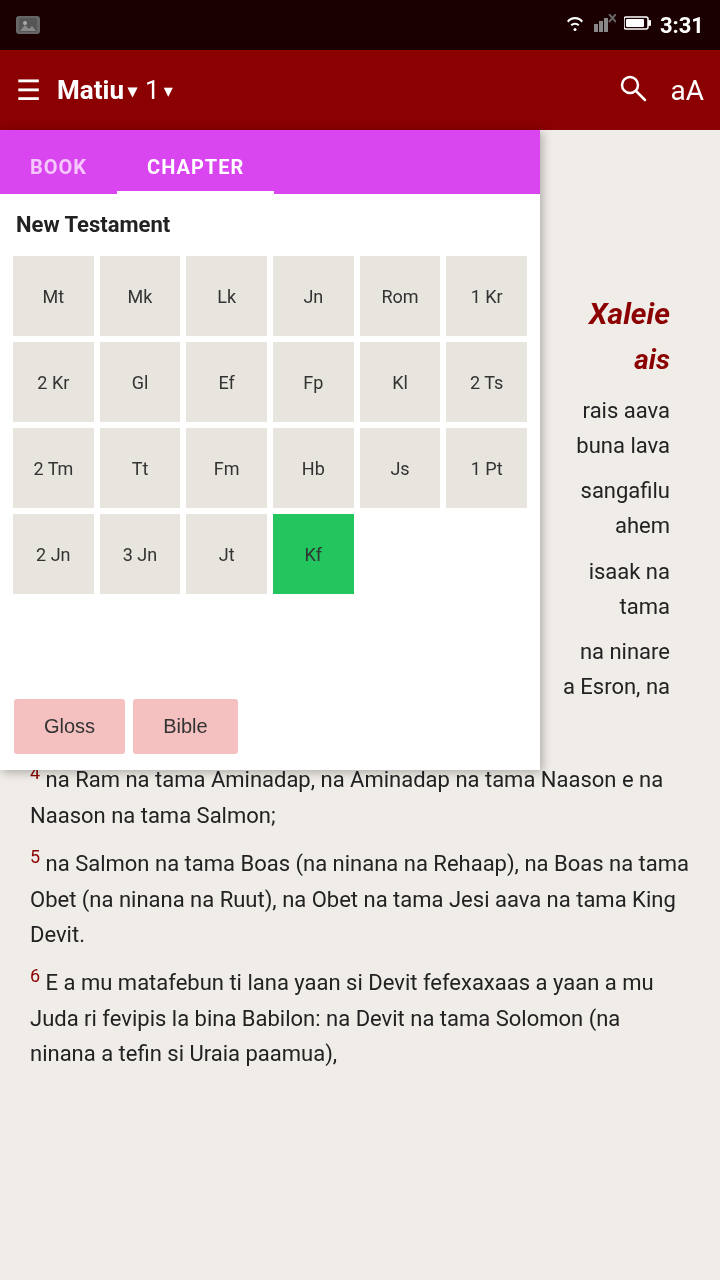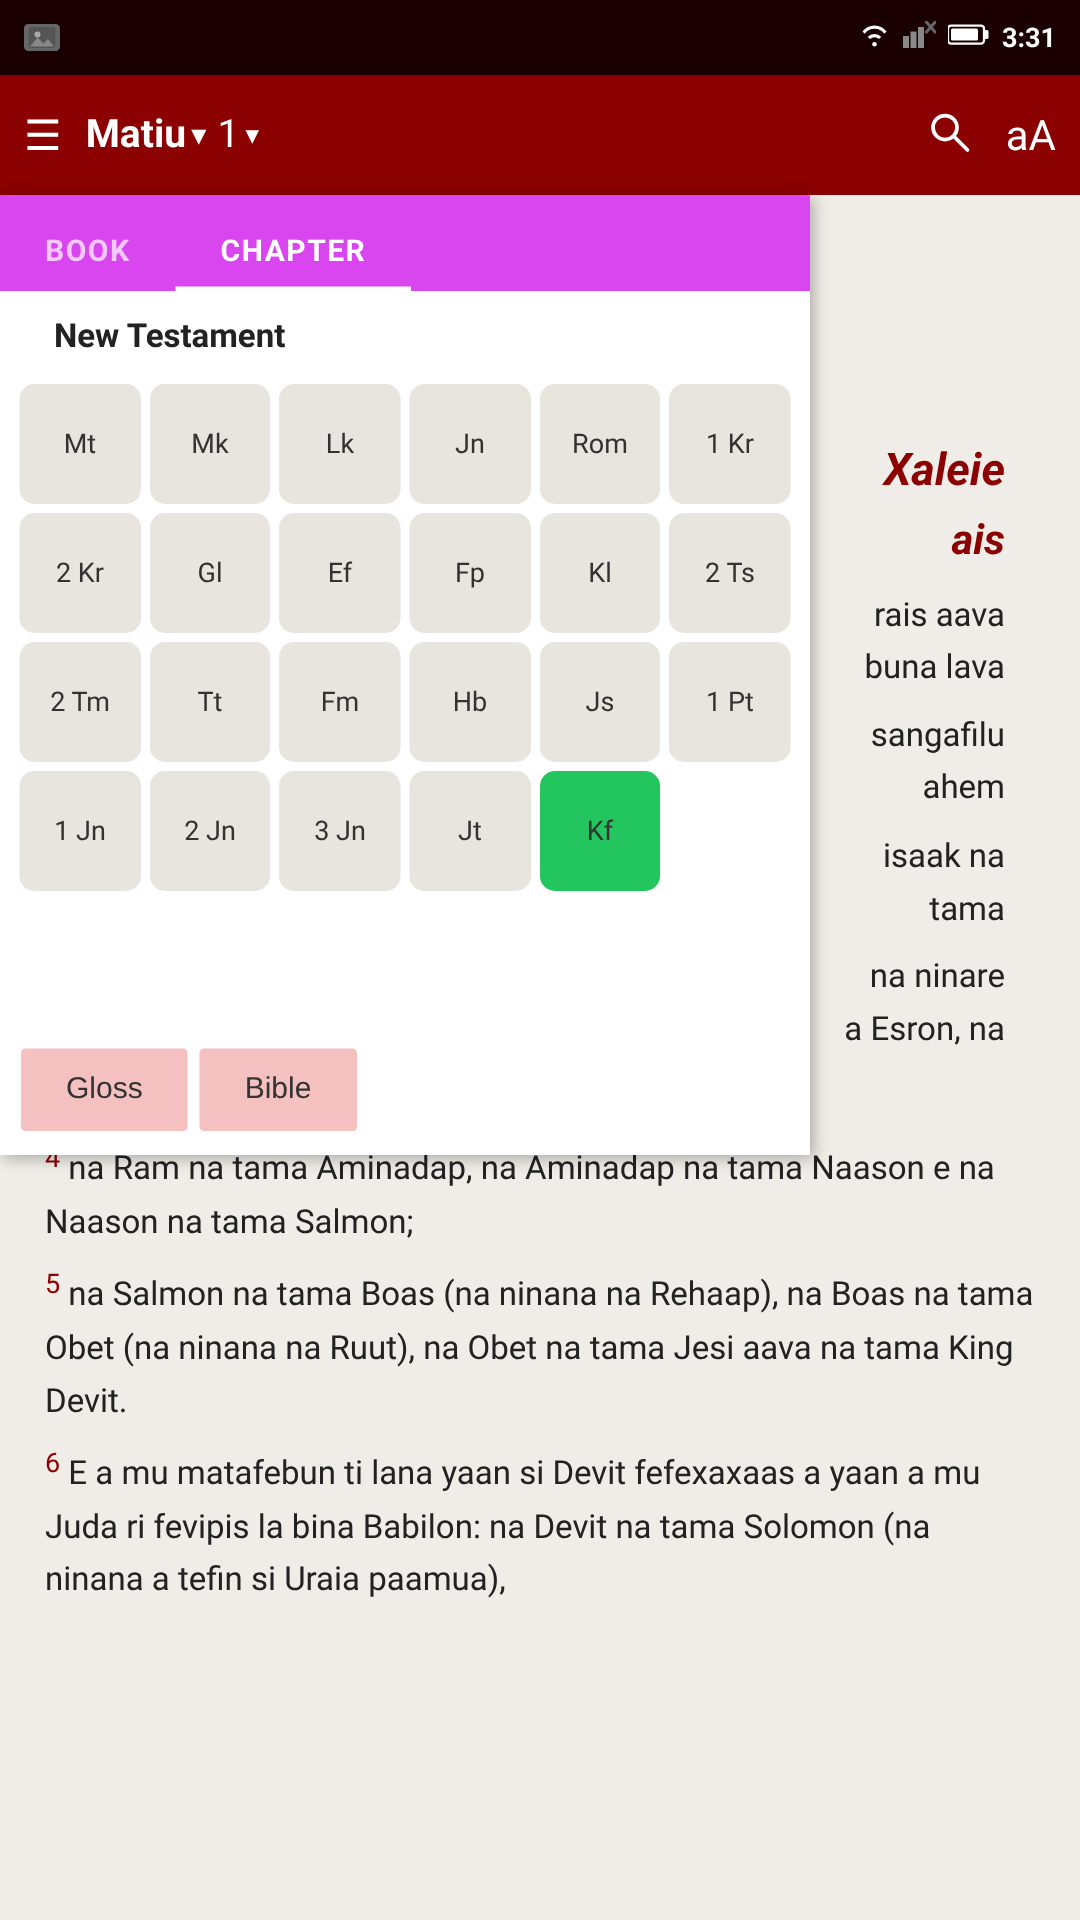--- a/index.html
+++ b/index.html
@@ -39,21 +39,21 @@
       width: 24px;
       height: 18px;
       background: #666;
       border-radius: 3px;
       display: flex;
       align-items: center;
       justify-content: center;
     }
     .time-text {
       color: white;
-      font-size: 18px;
+      font-size: 22px;
       font-weight: bold;
     }
 
     
     .app-bar {
       width: 720px;
       height: 80px;
       background: #8b0000;
       display: flex;
       align-items: center;
@@ -130,21 +130,21 @@
       border-bottom: 3px solid transparent;
       letter-spacing: 1px;
     }
     .tab.active {
       color: white;
       border-bottom: 3px solid white;
     }
 
     
     .section-header {
-      padding: 18px 36px 10px;
+      padding: 18px 16px 10px;
       font-size: 22px;
       font-weight: bold;
       color: #222;
     }
 
     
     .books-grid {
       display: grid;
       grid-template-columns: repeat(6, 1fr);
       gap: 0;
@@ -152,21 +152,21 @@
     }
     .grid-cell {
       height: 80px;
       display: flex;
       align-items: center;
       justify-content: center;
       font-size: 18px;
       color: #333;
       background: #e8e4de;
       margin: 3px;
-      border-radius: 10px;
+      border-radius: 0;
       cursor: pointer;
     }
     .grid-cell.selected {
       background: #b0a898;
       color: #333;
     }
     .grid-cell.highlight {
       background: #22c55e;
     }
     .grid-cell.empty {
@@ -306,21 +306,20 @@
     <div class="grid-cell">Kl</div>
 
     <div class="grid-cell">2 Ts</div>
     <div class="grid-cell">2 Tm</div>
     <div class="grid-cell">Tt</div>
     <div class="grid-cell">Fm</div>
 
     <div class="grid-cell">Hb</div>
     <div class="grid-cell">Js</div>
     <div class="grid-cell">1 Pt</div>
-    <div class="grid-cell">1 Jn</div>
     <div class="grid-cell">2 Jn</div>
 
     <div class="grid-cell">3 Jn</div>
     <div class="grid-cell">Jt</div>
     <div class="grid-cell highlight">Kf</div>
     <div class="grid-cell empty"></div>
     <div class="grid-cell empty"></div>
     <div class="grid-cell empty"></div>
   </div>
 

